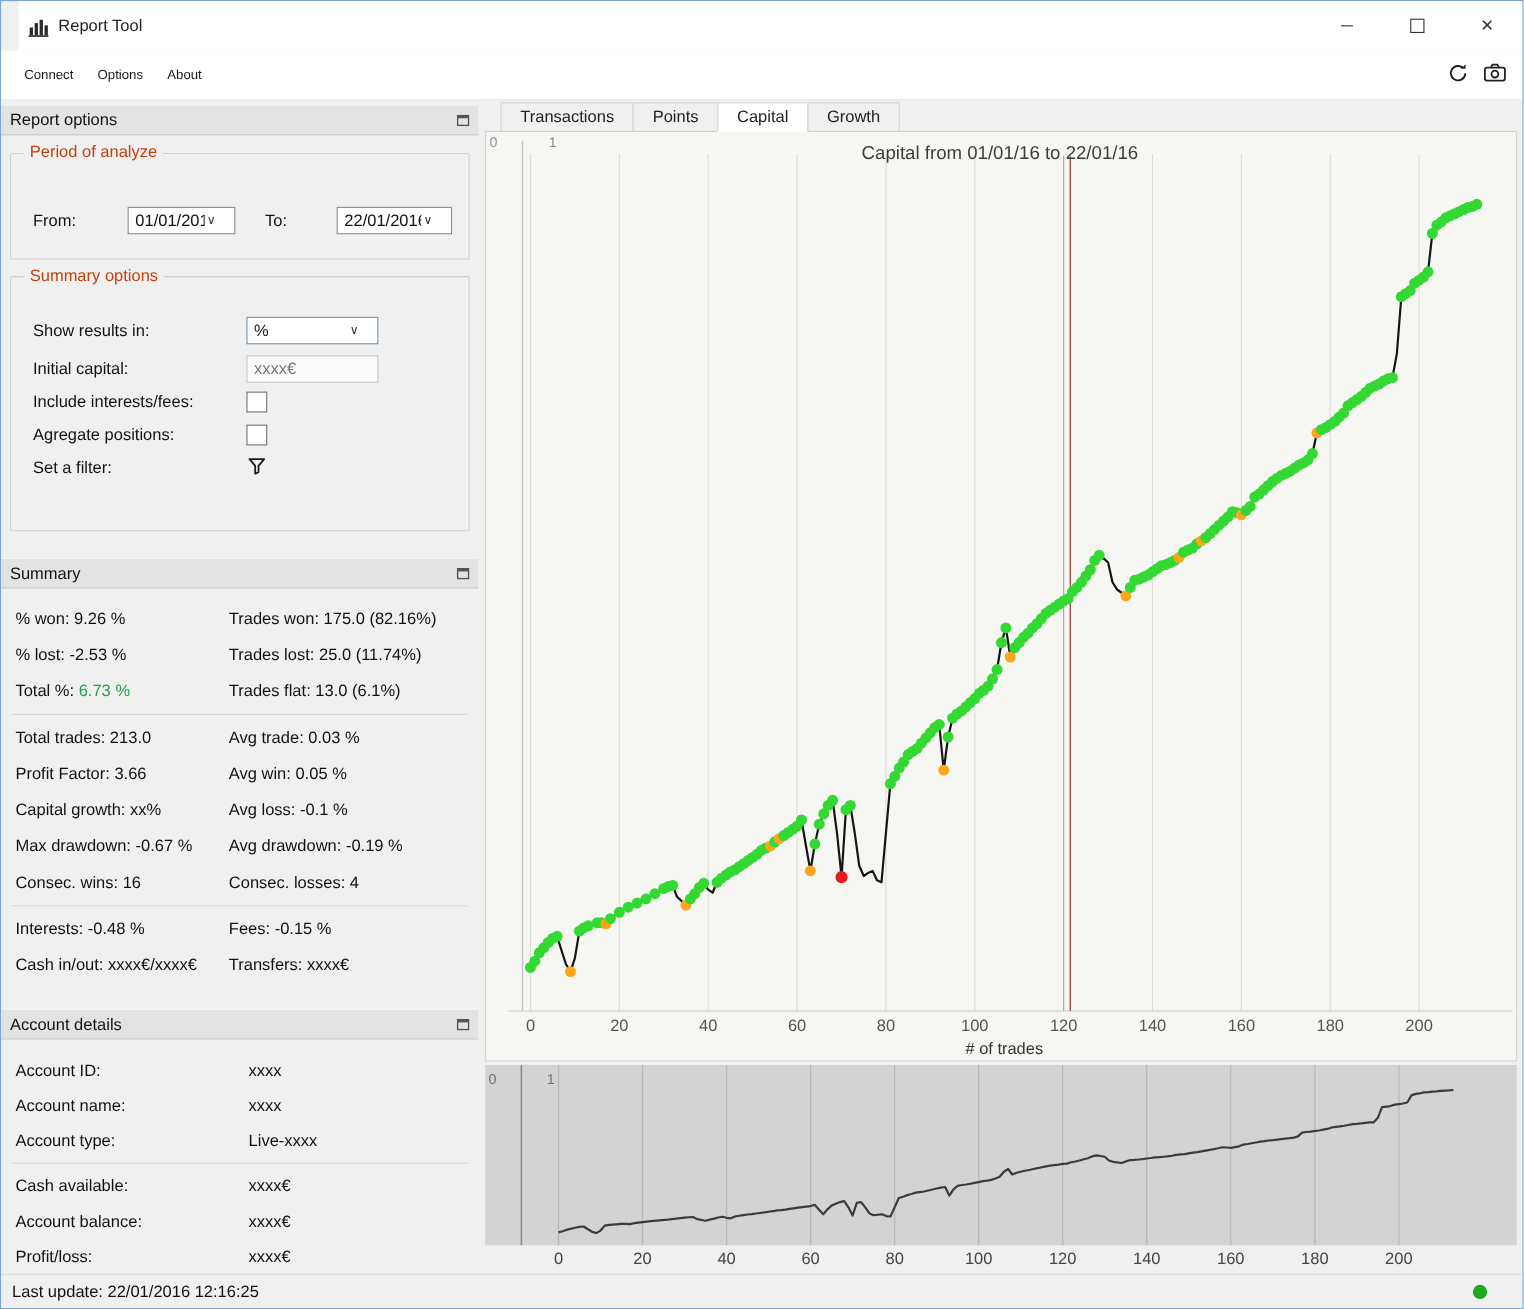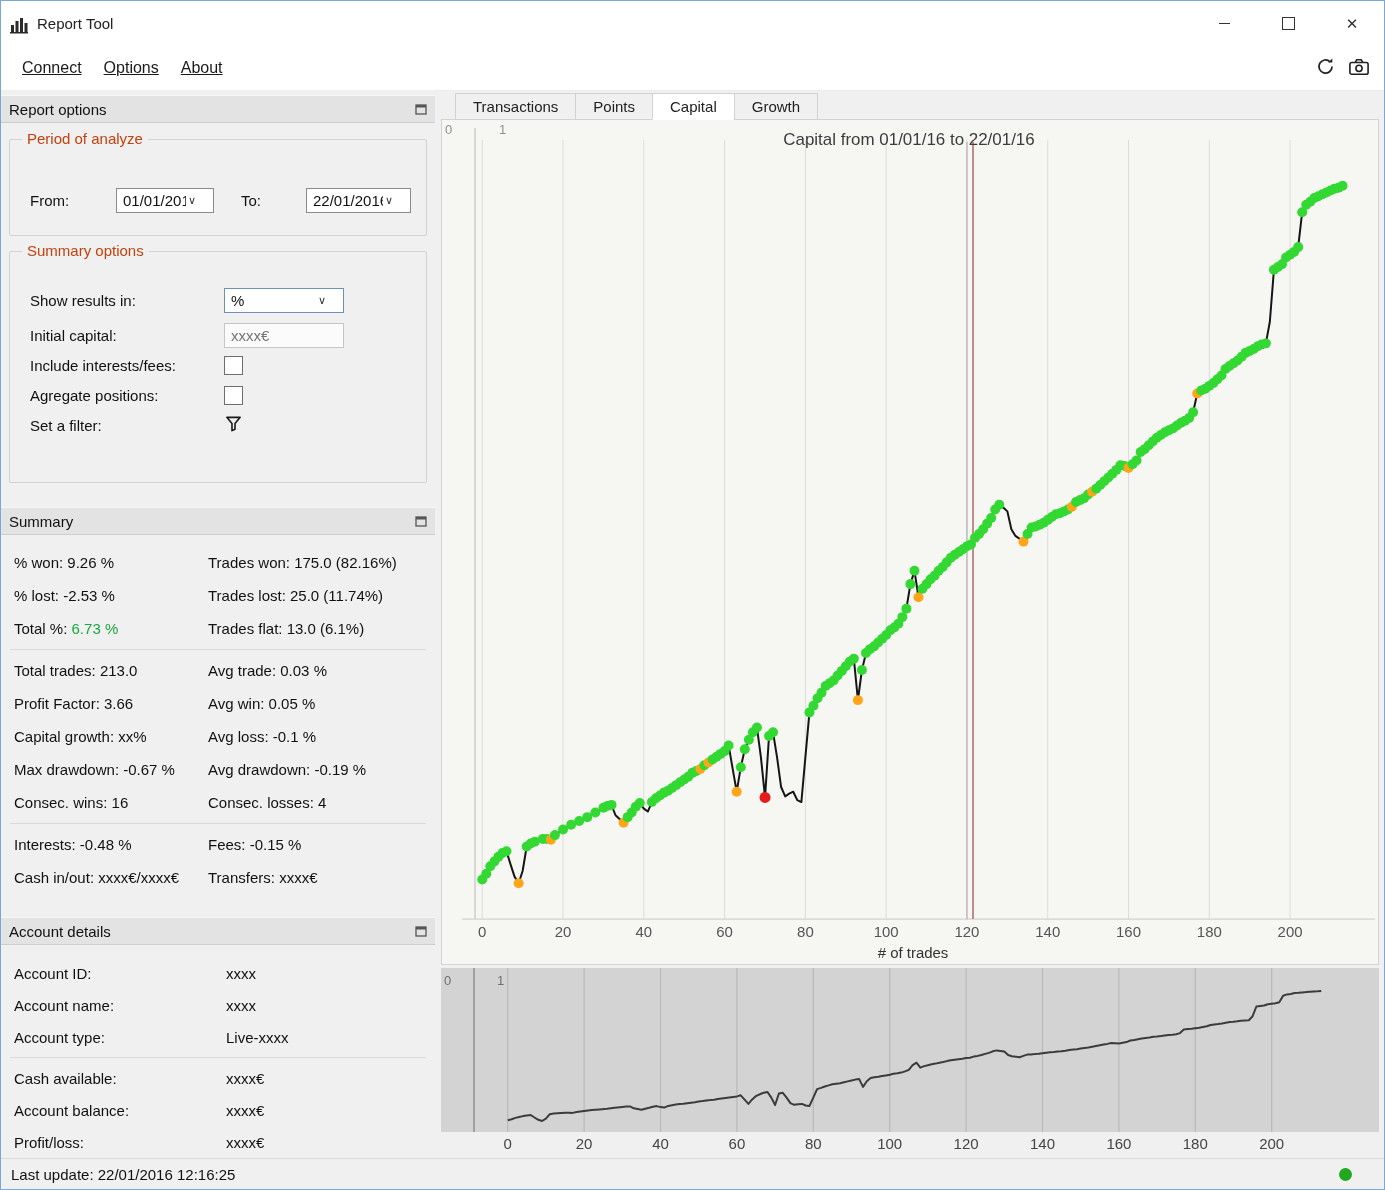--- a/index.html
+++ b/index.html
@@ -1,33 +1,33 @@
 <!DOCTYPE html>
 <html><head>
 <meta charset="utf-8">
 <style>
   html,body{margin:0;padding:0;background:#c8c8c8;}
   .window{position:relative;width:1385px;height:1190px;background:#f0f0f0;
     font-family:"Liberation Sans",sans-serif;font-size:15px;color:#111;overflow:hidden;
     border:1px solid #7aa7d7;box-sizing:border-box;}
   
-  .titlebar{position:absolute;top:0;left:0;right:0;height:45px;background:#ffffff;
+  .titlebar{position:absolute;top:0;left:16px;right:0;height:45px;background:#ffffff;
     display:flex;align-items:center;}
   .app-icon{margin-left:8px;display:flex;align-items:center;}
   .title-text{margin-left:8px;font-size:15px;color:#222;}
   .win-controls{margin-left:auto;display:flex;height:100%;}
   .win-btn{width:64px;height:100%;display:flex;align-items:center;justify-content:center;cursor:default;}
   .glyph-min{display:block;width:11px;height:1px;background:#333;}
   .glyph-max{display:block;width:11px;height:11px;border:1px solid #333;background:transparent;}
   .glyph-close{font-size:15px;color:#333;line-height:1;}
   
   .menubar{position:absolute;top:45px;left:0;right:0;height:44px;background:#ffffff;
     display:flex;align-items:center;border-bottom:1px solid #ececec;}
   .menu-items{display:flex;align-items:center;padding-left:10px;}
-  .menu-item{padding:0 11px;font-size:16px;color:#1a1a1a;text-decoration:underline;}
+  .menu-item{padding:0 11px;font-size:12px;color:#1a1a1a;}
   .menu-icons{margin-left:auto;display:flex;align-items:center;gap:12px;margin-right:14px;}
   
   .left-panel{position:absolute;top:89px;left:0;width:434px;bottom:31px;background:#f0f0f0;overflow:hidden;}
   .panel-header{height:26px;background:#e3e3e3;border-top:1px solid #f7f7f7;border-bottom:1px solid #cdcdcd;
     display:flex;align-items:center;padding:0 8px;margin-top:5px;}
   .panel-header.first{margin-top:5px;}
   .panel-header.h-summary{margin-top:24px;}
   .panel-header.h-account{margin-top:23px;text-align:center;}
   .float-btn{margin-left:auto;display:flex;align-items:center;}
   .groupbox{position:relative;margin:16px 8px 0 8px;border:1px solid #d2d2d2;border-radius:2px;background:#f0f0f0;}

